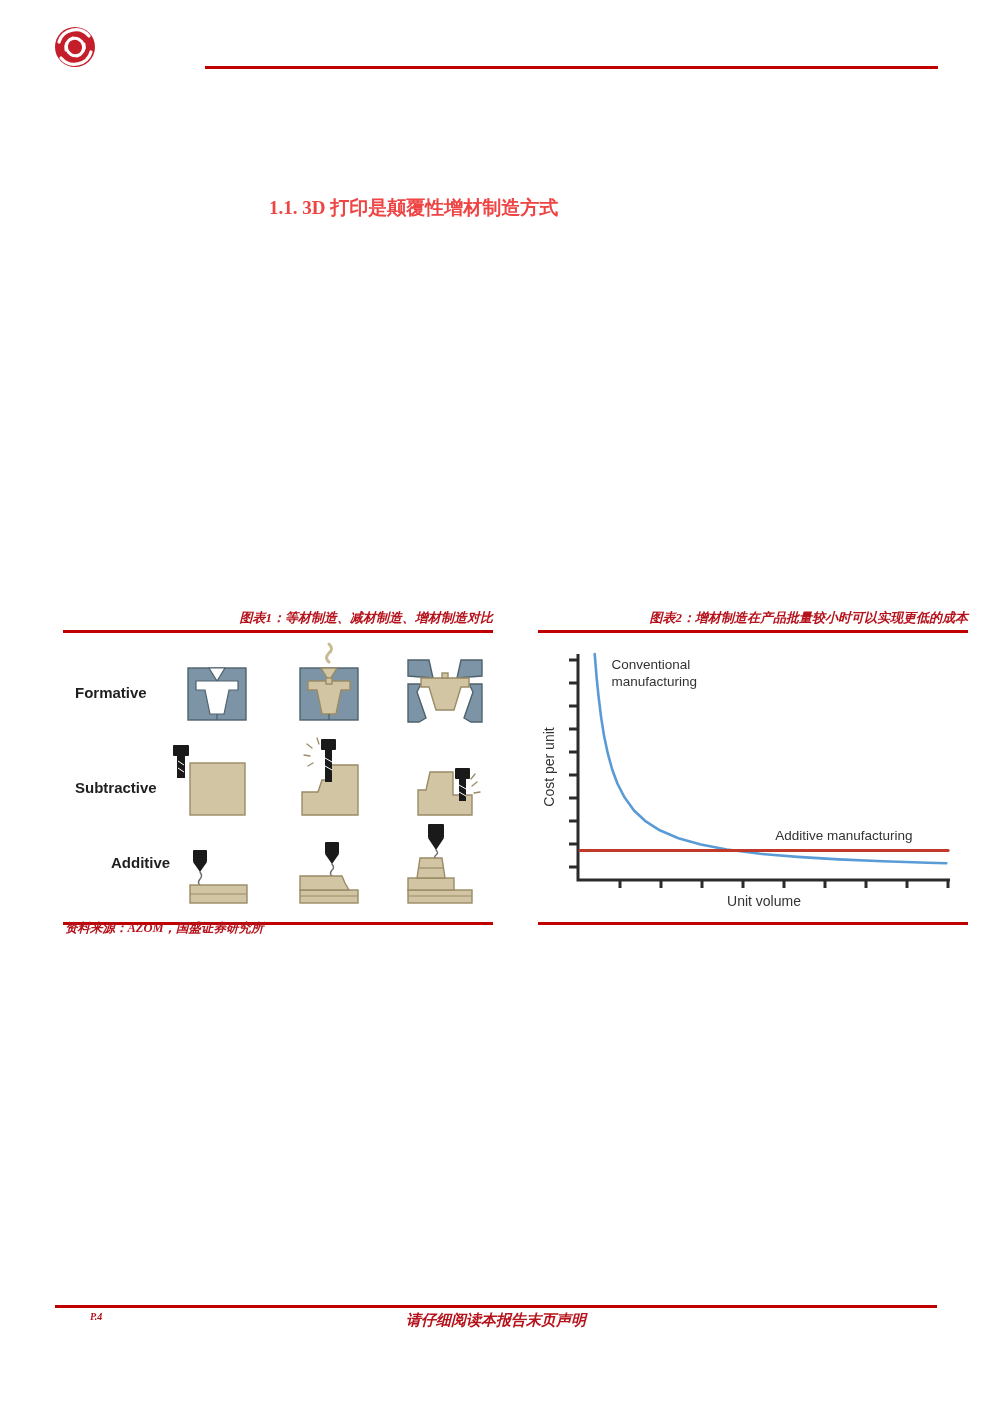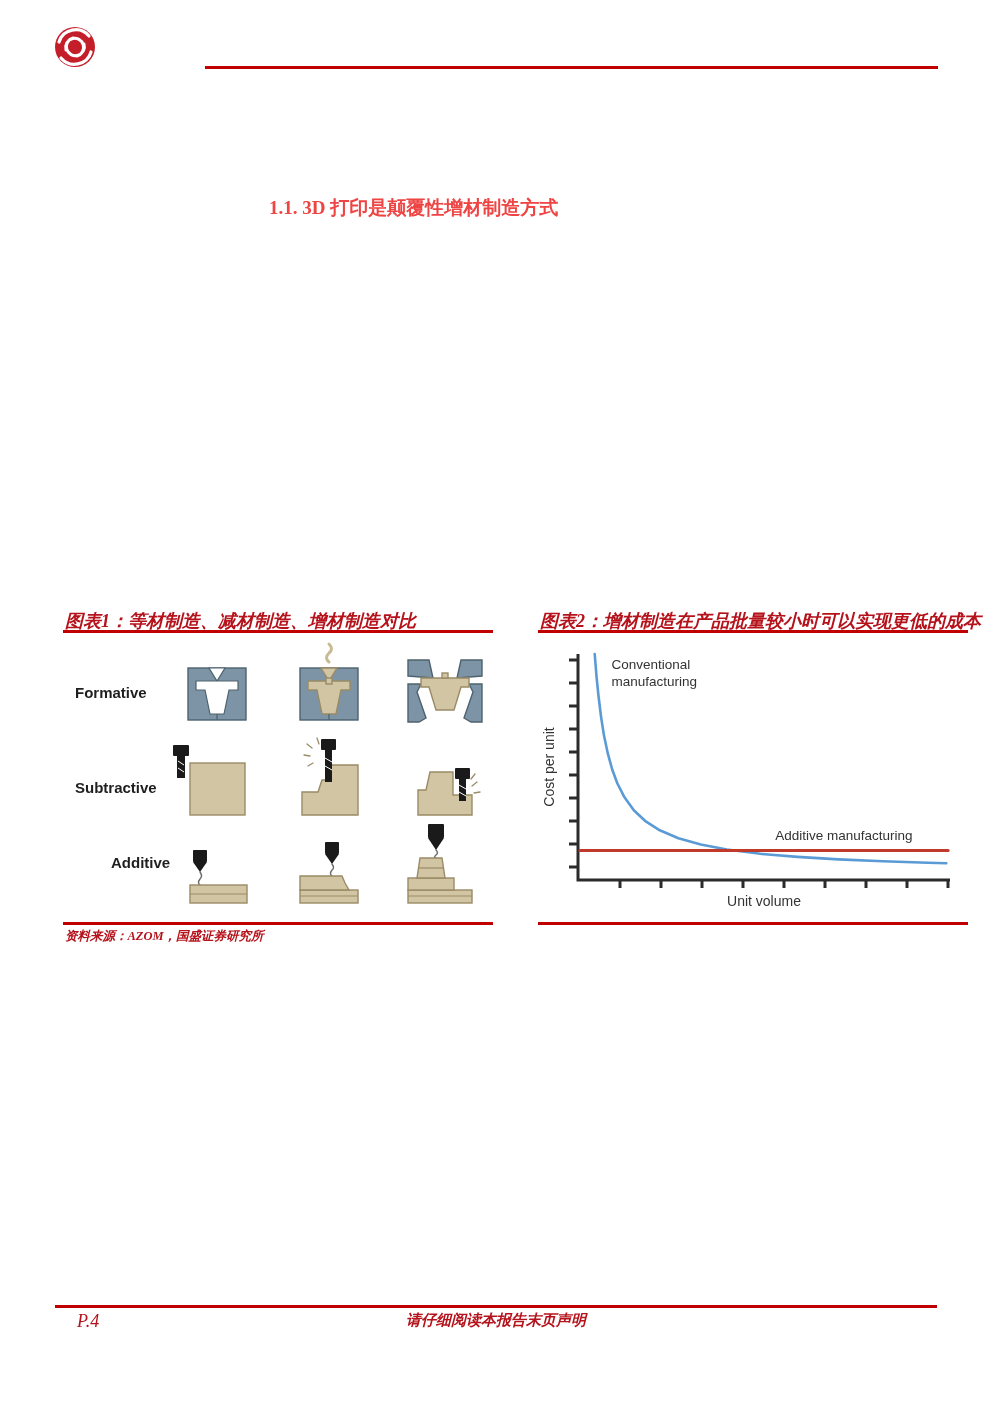--- a/index.html
+++ b/index.html
@@ -16,47 +16,47 @@
   .h1{left:269px;top:108px;width:560px;font-family:"Liberation Serif",serif;
       font-weight:bold;font-size:26px;color:#b5121b;letter-spacing:.5px;white-space:nowrap;}
   .h2{left:269px;top:195px;width:560px;font-family:"Liberation Serif",serif;
       font-weight:bold;font-size:19px;color:#ef4444;white-space:nowrap;}
   
   .figure{top:608px;width:430px;height:345px;}
   .fig-left{left:63px;}
   .fig-right{left:508px;margin-left:30px;}
   .fig-caption{position:absolute;left:2px;top:1px;right:0;
       font-family:"Liberation Serif",serif;font-style:italic;font-weight:bold;
-      font-size:18px;color:#b5121b;white-space:nowrap;}
+      font-size:13px;color:#b5121b;white-space:nowrap;text-align:right;}
   .fig-rule-top{position:absolute;left:0;top:22px;width:100%;height:3px;background:#c00000;}
   .fig-body{position:absolute;left:0;top:30px;width:430px;height:284px;background:#fff;}
   .fig-rule-bottom{position:absolute;left:0;top:314px;width:100%;height:3px;background:#c00000;}
-  .fig-source{position:absolute;left:2px;top:320px;right:0;
+  .fig-source{position:absolute;left:2px;top:312px;right:0;
       font-family:"Liberation Serif",serif;font-style:italic;font-weight:bold;
       font-size:12.5px;color:#b5121b;white-space:nowrap;}
   .fig-body svg{position:absolute;left:0;top:0;}
   .row-label{position:absolute;left:12px;font-size:15px;font-weight:bold;color:#1f1f1f;}
   .lbl-formative{top:46px;}
   .lbl-subtractive{top:141px;}
   .lbl-additive{top:216px;margin-left:36px;}
   
   .mold{fill:#7d94a6;stroke:#4e626e;stroke-width:1.4;}
   .cavity{fill:#ffffff;stroke:#4e626e;stroke-width:1.2;}
   .mat{fill:#d2c5a4;stroke:#998b66;stroke-width:1.4;}
   .tool{fill:#1a1a1a;stroke:none;}
   .squig{fill:none;stroke:#c8ba94;stroke-width:3;stroke-linecap:round;}
   .fsquig{fill:none;stroke:#6b6b6b;stroke-width:1.4;stroke-linecap:round;}
   .debris{fill:none;stroke:#9a8c68;stroke-width:1.3;stroke-linecap:round;}
   .layerline{stroke:#998b66;stroke-width:1.2;}
   
   svg text{font-family:"Liberation Sans",sans-serif;}
   
   .footer-rule{left:55px;top:1305px;width:882px;height:3px;background:#c00000;}
-  .page-num{left:77px;top:1311px;font-family:"Liberation Serif",serif;font-style:italic;
-      font-weight:normal;font-size:18px;color:#b5121b;}
+  .page-num{left:90px;top:1311px;font-family:"Liberation Serif",serif;font-style:italic;
+      font-weight:bold;font-size:10px;color:#b5121b;}
   .footer-note{left:55px;top:1311px;width:882px;text-align:center;
       font-family:"Liberation Serif",serif;font-style:italic;font-weight:bold;
       font-size:15px;color:#b5121b;}
 </style>
 </head>
 <body>
 
 <div class="page">
 
   <svg class="abs logo" viewBox="0 0 44 46">

